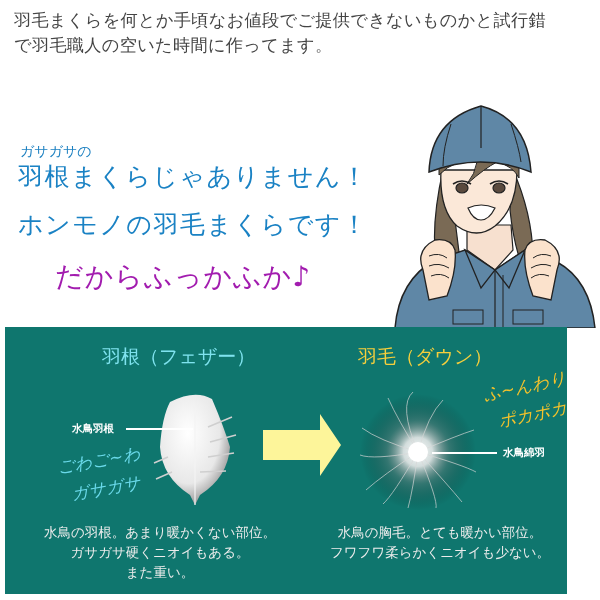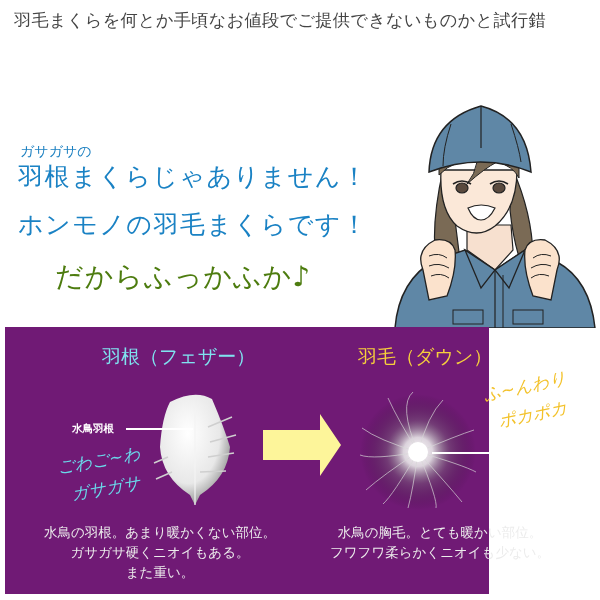--- a/index.html
+++ b/index.html
@@ -5,40 +5,41 @@
   html, body { margin:0; padding:0; background:#ffffff; }
   body { width:600px; height:600px; position:relative; overflow:hidden;
          font-family:"DejaVu Sans","Liberation Sans",sans-serif; }
   .intro { position:absolute; left:14px; top:8px; width:580px;
            font-size:17.2px; line-height:25px; color:#444444; letter-spacing:0.3px; }
   .intro div { white-space:nowrap; }
   .sub-small { position:absolute; left:20px; top:143px; font-size:14px; color:#1a7fc0; }
   .headline { position:absolute; left:18px; font-size:25px; color:#1a82c4; white-space:nowrap; letter-spacing:1.5px; }
   .h1 { top:160px; }
   .h2 { top:208px; }
-  .tagline { position:absolute; left:55px; top:258px; font-size:28px; color:#4d7c0f; white-space:nowrap; letter-spacing:1px; }
+  .tagline { position:absolute; left:55px; top:258px; font-size:28px; color:#a21caf; white-space:nowrap; letter-spacing:1px; }
   .mascot { position:absolute; left:385px; top:100px; width:215px; height:228px; }
-  .panel { position:absolute; left:5px; top:327px; width:484px; height:267px; background:#701a75; }
+  .panel { position:absolute; left:5px; top:327px; width:562px; height:267px; background:#0f766e; }
   .panel-title { position:absolute; font-family:"DejaVu Serif","Liberation Serif",serif; font-size:19px; white-space:nowrap; }
   .t-feather { left:97px; top:17px; color:#7fe3ef; }
   .t-down { left:353px; top:17px; color:#f6cf3c; }
   .label-w { position:absolute; font-size:10.5px; font-weight:bold; color:#ffffff; white-space:nowrap; }
   .leader { position:absolute; height:2px; background:#ffffff; }
   .hand { position:absolute; font-size:17px; white-space:nowrap; font-style:italic; }
   .hand-cyan { color:#6ad9ea; }
   .hand-yellow { color:#f3c22b; }
   .desc { position:absolute; font-family:"DejaVu Serif","Liberation Serif",serif; font-size:13.5px; line-height:20px;
           color:#ececec; text-align:center; white-space:nowrap; }
   .arrow { position:absolute; left:258px; top:87px; }
 </style>
 </head>
 <body>
 
 <div class="intro">
   <div>羽毛まくらを何とか手頃なお値段でご提供できないものかと試行錯</div>
+  <div>で羽毛職人の空いた時間に作ってます。</div>
 </div>
 
 <div class="sub-small">ガサガサの</div>
 <div class="headline h1">羽根まくらじゃありません！</div>
 <div class="headline h2">ホンモノの羽毛まくらです！</div>
 <div class="tagline">だからふっかふか♪</div>
 
 <svg class="mascot" viewBox="0 0 215 228">
 
   <path d="M58 70 Q40 150 60 190 L80 200 L70 120 Z" fill="#7a6a55" stroke="#222" stroke-width="1.2"></path>

